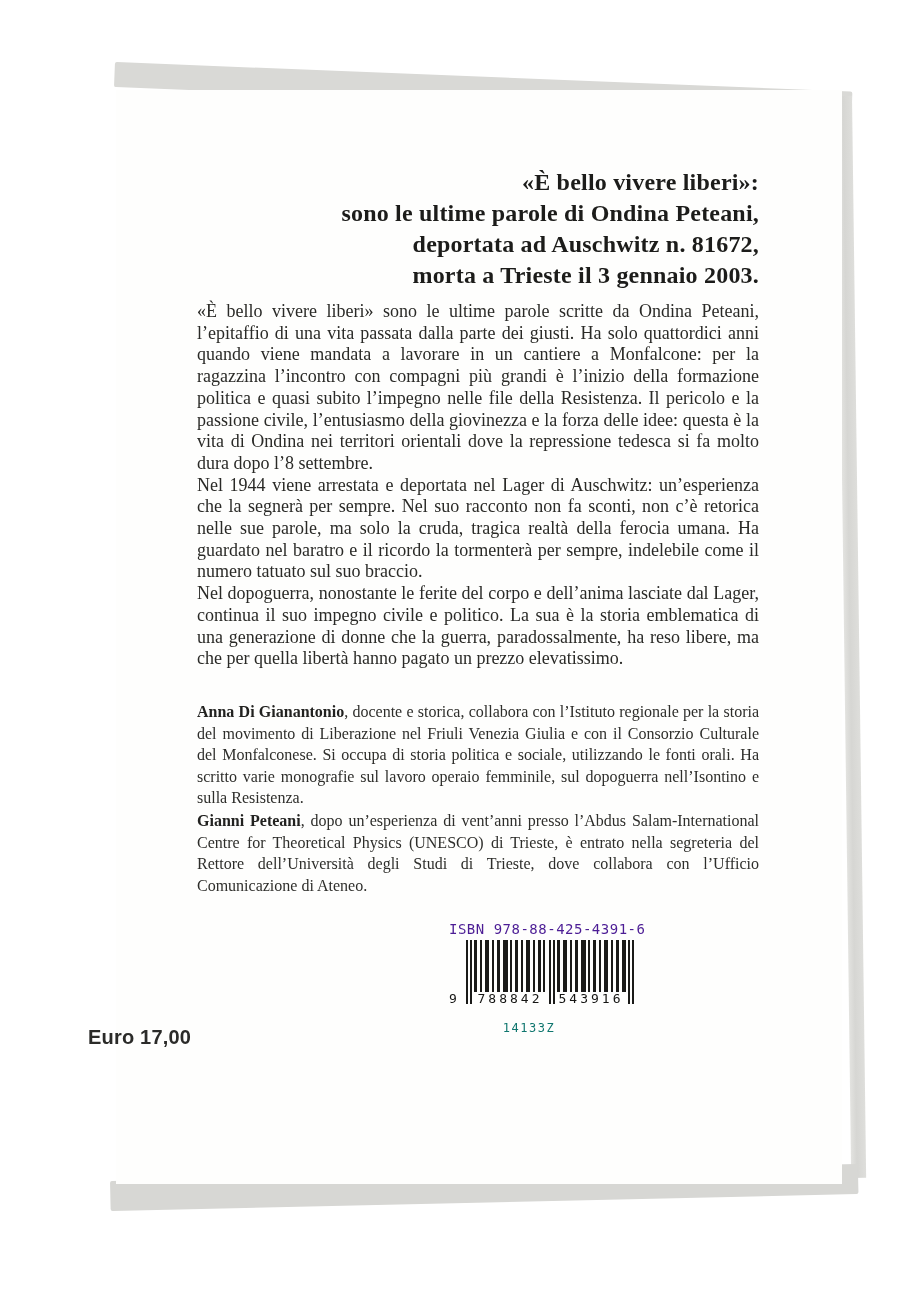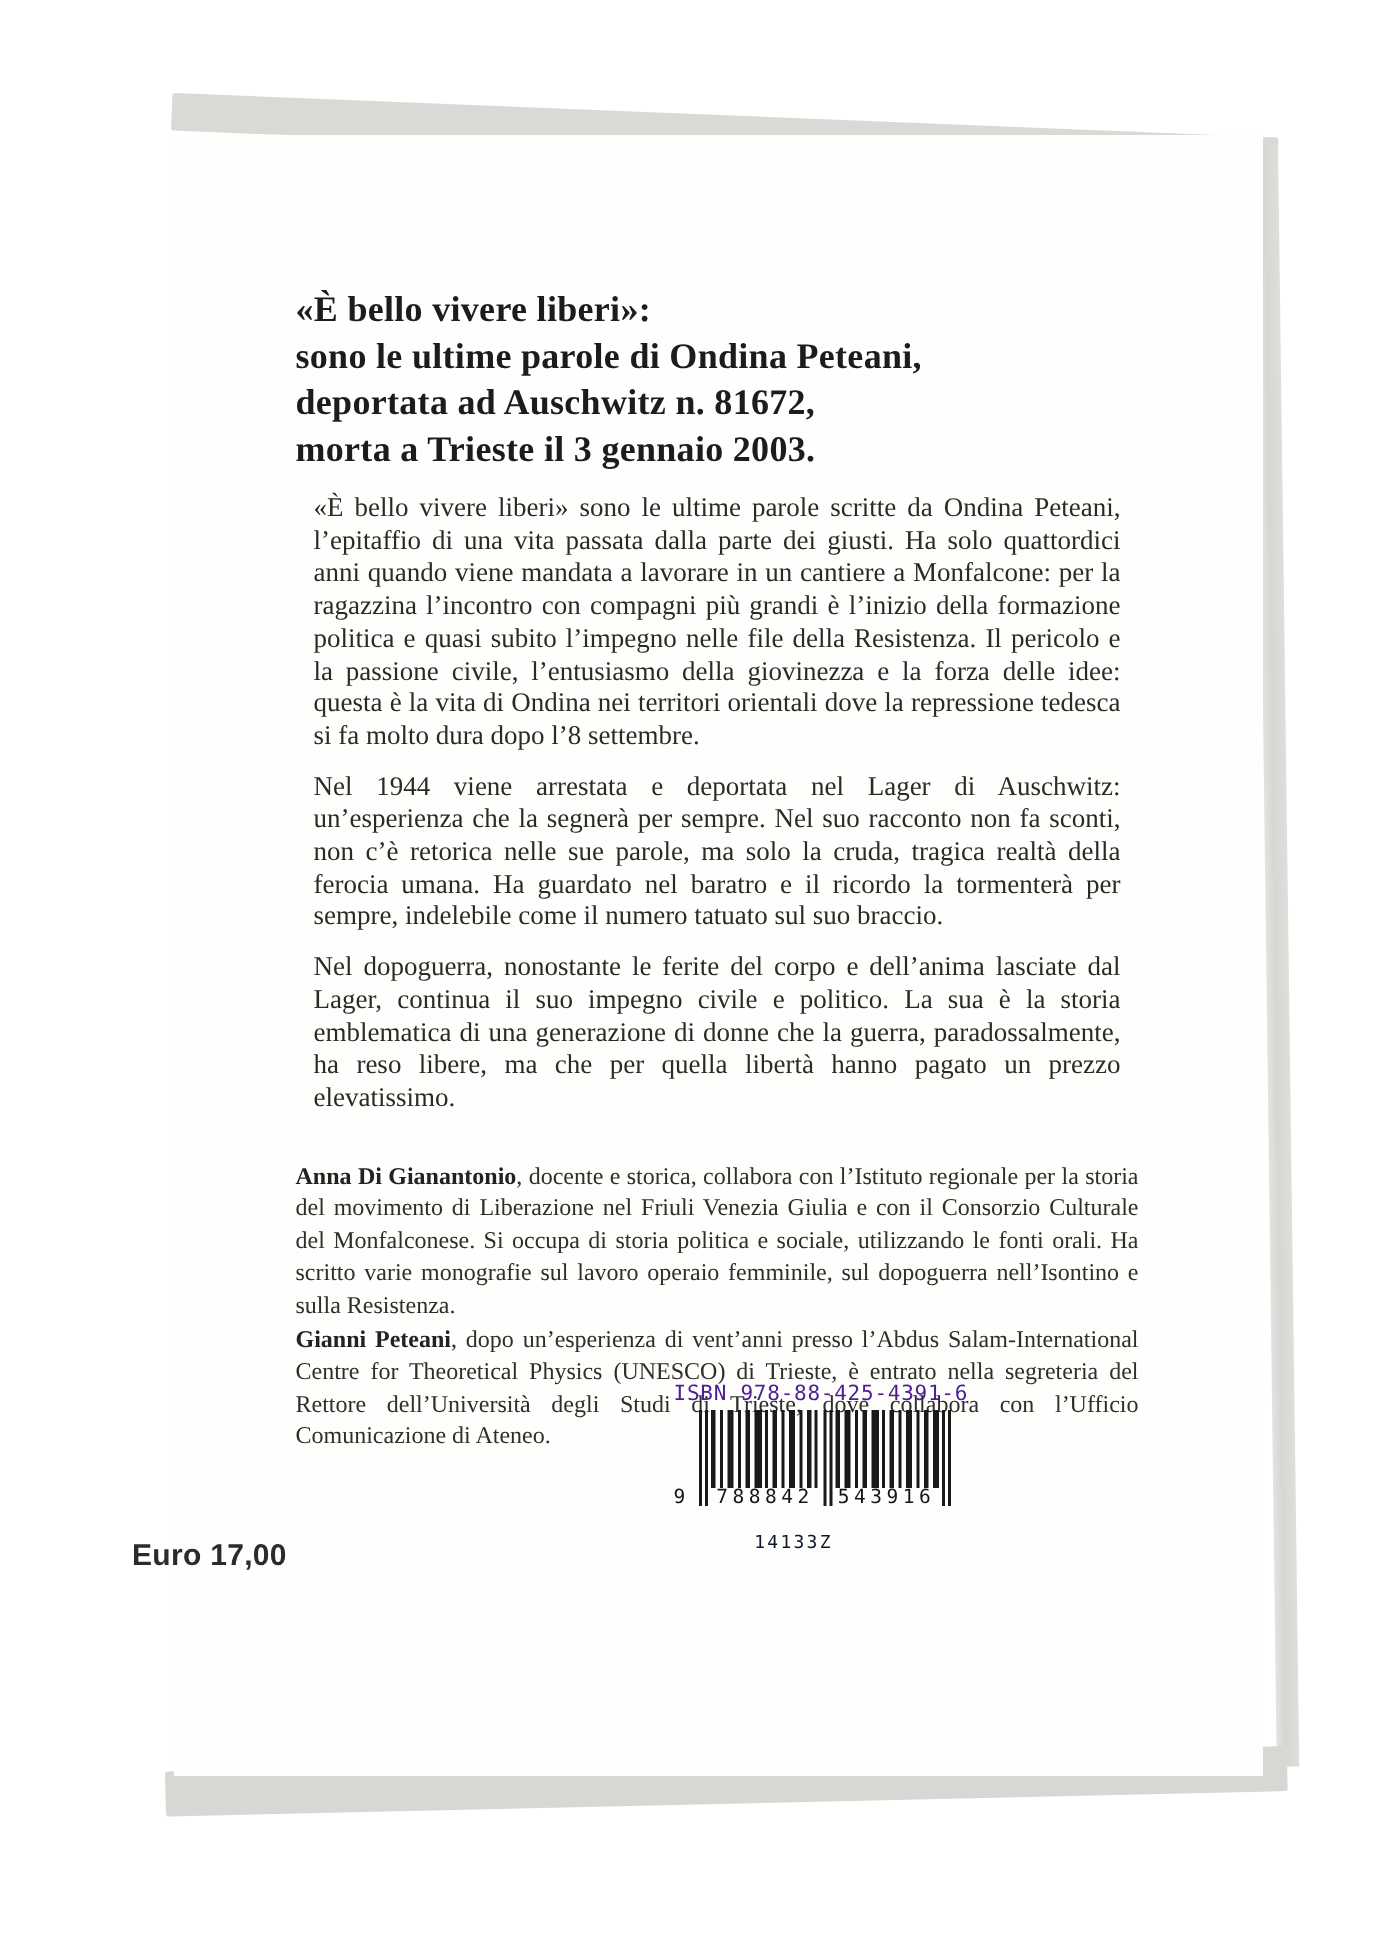--- a/index.html
+++ b/index.html
@@ -16,40 +16,40 @@
   .edge-bottom { left:110px; top:1181px; width:748px; height:30px; transform:rotate(-1.3deg); transform-origin:left top; background:#d7d7d4; border-radius:2px; }
   .edge-left-line { position:absolute; left:119px; top:92px; width:3px; height:1088px; background:#ececea; }
   .edge-left-tick { position:absolute; left:122px; top:310px; width:3px; height:10px; background:#9a9a96; }
 
   
   .cover {
     position:absolute; left:116px; top:90px; width:726px; height:1094px;
     background:#fefefd; padding:77px 83px 0 81px; color:#262624;
   }
 
-  .headline { text-align:left; font-weight:700; font-size:24px; line-height:31px; color:#1c1c1a; letter-spacing:0.2px;margin-top:25px; }
+  .headline { text-align:right; font-weight:700; font-size:24px; line-height:31px; color:#1c1c1a; letter-spacing:0.2px; }
   .headline div { white-space:nowrap; }
 
   .synopsis { margin-top:10px; font-size:18px; line-height:21.7px; text-align:justify; color:#2a2a27; }
-  .synopsis p { margin:12px; }
+  .synopsis p { margin:0; }
 
   .bios { margin-top:31px; font-size:16px; line-height:21.6px; text-align:justify; color:#2e2e2b; }
   .bio + .bio { margin-top:1px; }
   .bio b { font-weight:700; color:#222220; }
 
   
   .barcode-block { position:absolute; left:449px; top:921px; width:192px; }
   .isbn-label { font-family:"DejaVu Sans Mono", monospace; font-size:14px; letter-spacing:0.5px; color:#4c1d95; text-align:center; white-space:nowrap; }
   .bars-wrap { position:relative; margin-top:3px; padding-left:16px; height:68px; }
   .bars-wrap svg { display:block; }
   .bc-digit { position:absolute; top:51px; font-family:"DejaVu Sans Mono", monospace; font-size:13px; color:#151513; }
   .bc-nine { left:0; }
   .bc-g1 { left:24px; width:74px; text-align:center; letter-spacing:3px; }
   .bc-g2 { left:106px; width:72px; text-align:center; letter-spacing:3px; }
-  .print-code { margin-top:13px; width:160px; text-align:center; font-family:"DejaVu Sans Mono", monospace; font-size:12px; letter-spacing:1.5px; color:#0f172a; }
+  .print-code { margin-top:13px; width:160px; text-align:center; font-family:"DejaVu Sans Mono", monospace; font-size:12px; letter-spacing:1.5px; color:#0f766e; }
 
   .price { position:absolute; left:88px; top:1026px; font-family:Liberation Sans, sans-serif; font-size:20px; font-weight:700; color:#2b2b29; letter-spacing:0.2px; }
 </style>
 </head>
 <body>
 
 <div class="screen">
 
   <div class="edge-band edge-top"></div>
   <div class="edge-band edge-right"></div>

